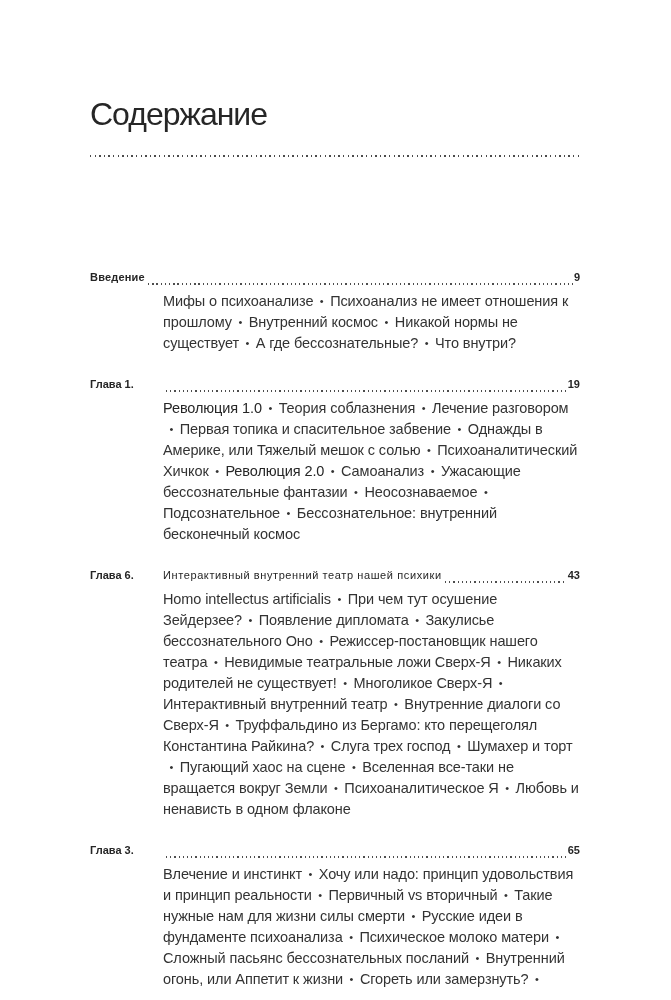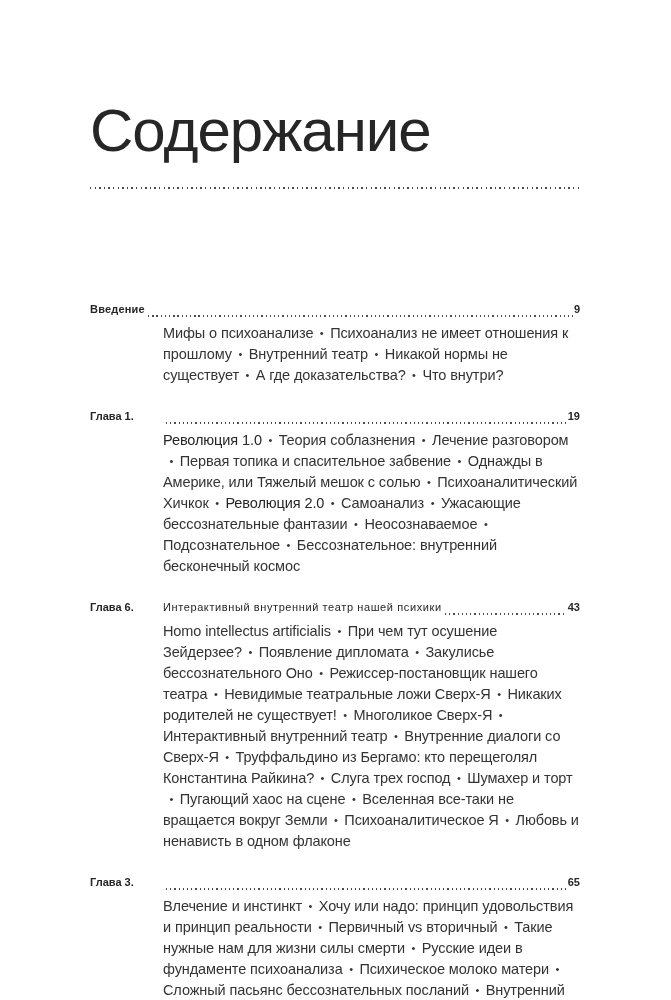--- a/index.html
+++ b/index.html
@@ -10,21 +10,21 @@
     overflow: hidden;
     font-family: "Liberation Sans", sans-serif;
     color: #2b2b2b;
   }
   .page {
     width: 671px;
     height: 1000px;
     padding: 96px 91px 0 90px;
   }
   .doc-title {
-    font-size: 60px;
+    font-size: 32px;
     font-weight: normal;
     letter-spacing: -1px;
     line-height: 1.15;
     color: #262626;
   }
   .title-rule {
     margin-top: 22px;
     height: 2px;
     background: repeating-linear-gradient(90deg, #4a4a4a 0 1.4px, transparent 1.4px 4.6px);
   }
@@ -77,21 +77,21 @@
   <h1 class="doc-title">Содержание</h1>
   <div class="title-rule"></div>
   <div class="toc">
   <div class="entry">
     <div class="entry-heading">
 
       <span class="entry-title bold">Введение</span>
       <span class="leader"></span>
       <span class="entry-page">9</span>
     </div>
-    <div class="entry-topics"><span>Мифы о психоанализе</span><span class="bullet">•</span><span>Психоанализ не имеет отношения к прошлому</span><span class="bullet">•</span><span>Внутренний театр</span><span class="bullet">•</span><span>Никакой нормы не существует</span><span class="bullet">•</span><span>А где доказательства?</span><span class="bullet">•</span><span>Что внутри?</span></div>
+    <div class="entry-topics"><span>Мифы о психоанализе</span><span class="bullet">•</span><span>Психоанализ не имеет отношения к прошлому</span><span class="bullet">•</span><span>Внутренний космос</span><span class="bullet">•</span><span>Никакой нормы не существует</span><span class="bullet">•</span><span>А где бессознательные?</span><span class="bullet">•</span><span>Что внутри?</span></div>
   </div>
 
   <div class="entry">
     <div class="entry-heading">
       <span class="entry-label">Глава 1.</span>
       <span class="leader"></span>
       <span class="entry-page">19</span>
     </div>
     <div class="entry-topics"><span class="topic-bold">Революция 1.0</span><span class="bullet">•</span><span>Теория соблазнения</span><span class="bullet">•</span><span>Лечение разговором</span><span class="bullet">•</span><span>Первая топика и спасительное забвение</span><span class="bullet">•</span><span>Однажды в Америке, или Тяжелый мешок с солью</span><span class="bullet">•</span><span>Психоаналитический Хичкок</span><span class="bullet">•</span><span class="topic-bold">Революция 2.0</span><span class="bullet">•</span><span>Самоанализ</span><span class="bullet">•</span><span>Ужасающие бессознательные фантазии</span><span class="bullet">•</span><span>Неосознаваемое</span><span class="bullet">•</span><span>Подсознательное</span><span class="bullet">•</span><span>Бессознательное: внутренний бесконечный космос</span></div>
   </div>

